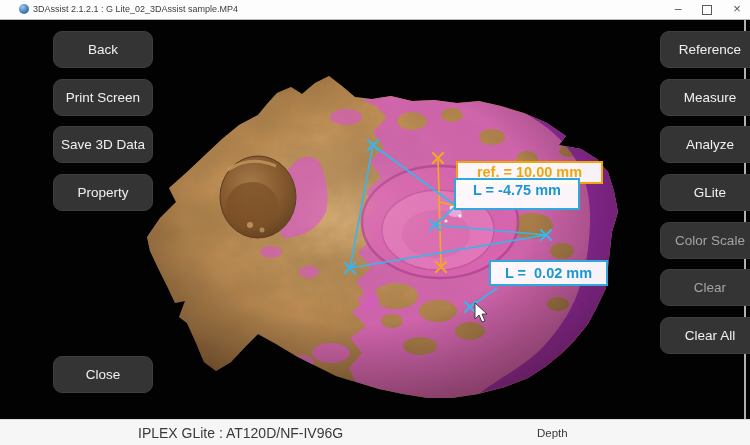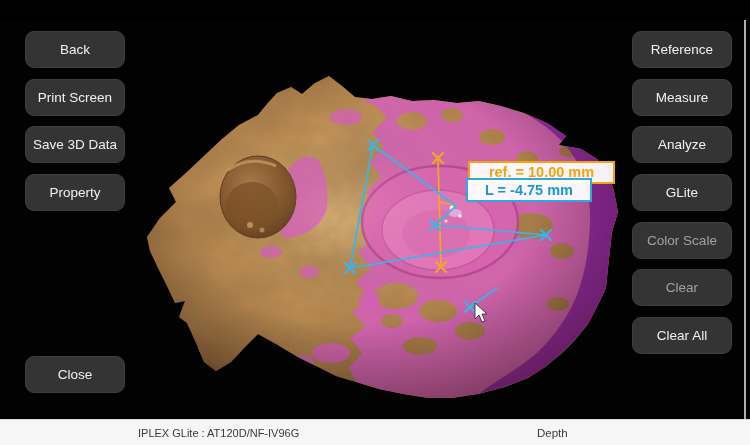--- a/index.html
+++ b/index.html
@@ -19,44 +19,44 @@
   .win-close{left:724px;font-size:13px;}
   .max-box{display:inline-block;width:8px;height:8px;border:1px solid #5a5a5a;margin-top:5px;}
 
   
   .canvas{position:absolute;top:20px;left:0;width:750px;height:399px;background:#020202;z-index:1;}
   .right-edge-strip{position:absolute;top:20px;left:744px;width:2px;height:399px;background:#cfcfcf;opacity:.85;z-index:5;}
 
   
   .btn{position:absolute;width:100px;height:37px;background:#343434;border:1px solid #3e3e3e;
        border-radius:9px;color:#f1f1f1;font-size:13.5px;display:flex;align-items:center;
-       justify-content:center;z-index:6;cursor:pointer;box-sizing:border-box;}
+       justify-content:center;z-index:6;cursor:pointer;box-sizing:border-box;margin-left:28px;}
   .btn.disabled{color:#a3a3a3;cursor:default;}
   .col-left{left:25px;}
   .col-right{left:632px;}
   .row0{top:31px;} .row1{top:79px;} .row2{top:126px;} .row3{top:174px;}
   .row4{top:222px;} .row5{top:269px;} .row6{top:317px;} .row7{top:356px;}
 
   
   .viewport-svg{position:absolute;top:0;left:0;z-index:2;}
 
   
   .mlabel{position:absolute;box-sizing:border-box;background:rgba(255,255,255,.94);
-          font-weight:bold;text-align:center;white-space:pre;z-index:4;margin-left:12px;}
+          font-weight:bold;text-align:center;white-space:pre;z-index:4;}
   .mlabel.ref{left:456px;top:161px;width:147px;height:23px;border:2px solid #f0a50c;
               color:#f0a50c;font-size:14.5px;line-height:19px;z-index:3;}
-  .mlabel.l1{left:454px;top:178px;width:126px;height:24px;border:2px solid #2fa9dd;
+  .mlabel.l1{left:454px;top:178px;width:126px;height:32px;border:2px solid #2fa9dd;
              color:#1899d4;font-size:14.5px;line-height:20px;}
   .mlabel.l2{left:489px;top:260px;width:119px;height:26px;border:2px solid #2fa9dd;
              color:#1899d4;font-size:14.5px;line-height:22px;}
 
   
   .statusbar{position:absolute;left:0;top:419px;width:750px;height:26px;background:#f6f6f6;
              border-top:1px solid #dcdcdc;z-index:6;}
-  .status-device{position:absolute;left:138px;top:0;height:25px;line-height:26px;font-size:11px;color:#3a3a3a;}
+  .status-device{position:absolute;left:138px;top:0;height:25px;line-height:26px;font-size:14px;color:#3a3a3a;}
   .status-mode{position:absolute;left:537px;top:0;height:22px;line-height:26px;font-size:11.5px;color:#3a3a3a;}
 </style>
 </head>
 <body>
 
 <div id="app">
 
   <div class="canvas"></div>
 
   <svg class="viewport-svg" width="750" height="445" viewBox="0 0 750 445">
@@ -155,36 +155,44 @@
                M465,302 L475,312 M475,302 L465,312"></path>
       <path stroke="#f5a623" stroke-width="2.2" d="M433,153 L443,163 M443,153 L433,163
                M436,262 L446,272 M446,262 L436,272"></path>
     </g>
 
     <path d="M475,303 L475,319 L479,315 L482,322 L485,321 L482,314 L487,314 Z" fill="#ffffff" stroke="#222" stroke-width="0.8"></path>
   </svg>
 
   <div class="mlabel ref">ref. = 10.00 mm</div>
   <div class="mlabel l1">L = -4.75 mm</div>
+  <div class="mlabel l2">L =  0.02 mm</div>
 
   <div class="btn col-left row0">Back</div>
   <div class="btn col-left row1">Print Screen</div>
   <div class="btn col-left row2">Save 3D Data</div>
   <div class="btn col-left row3">Property</div>
   <div class="btn col-left row7">Close</div>
 
   <div class="btn col-right row0">Reference</div>
   <div class="btn col-right row1">Measure</div>
   <div class="btn col-right row2">Analyze</div>
   <div class="btn col-right row3">GLite</div>
   <div class="btn col-right row4 disabled">Color Scale</div>
   <div class="btn col-right row5 disabled">Clear</div>
   <div class="btn col-right row6">Clear All</div>
 
   <div class="right-edge-strip"></div>
 
+  <div class="titlebar">
+    <span class="app-icon"></span>
+    <span class="title-text">3DAssist 2.1.2.1 : G Lite_02_3DAssist sample.MP4</span>
+    <span class="win-ctrl win-min">–</span>
+    <span class="win-ctrl win-max"><span class="max-box"></span></span>
+    <span class="win-ctrl win-close">×</span>
+  </div>
 
   <div class="statusbar">
     <span class="status-device">IPLEX GLite : AT120D/NF-IV96G</span>
     <span class="status-mode">Depth</span>
   </div>
 
 </div>
 
 </body></html>

